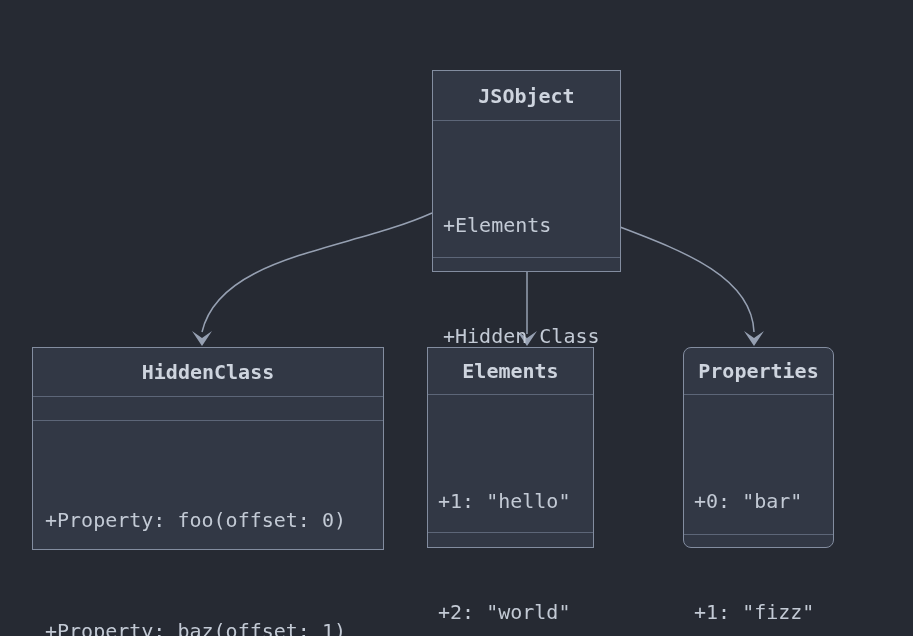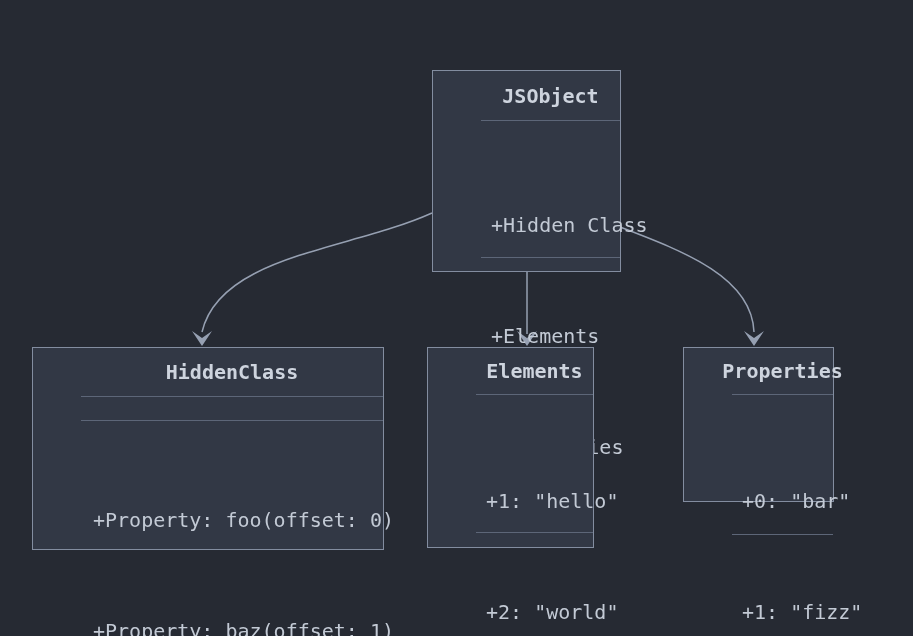--- a/index.html
+++ b/index.html
@@ -19,21 +19,21 @@
     overflow:hidden;
   }
   .canvas{position:relative;width:913px;height:636px;}
   svg.edges{position:absolute;left:0;top:0;width:913px;height:636px;pointer-events:none;}
 
   .node{
     position:absolute;
     box-sizing:border-box;
     background:var(--node-fill);
     border:1.5px solid var(--node-border);
-    display:flex;flex-direction:column;padding-left:48px;
+    display:flex;flex-direction:column;
   }
   .node-title{
     box-sizing:border-box;
     display:flex;align-items:center;justify-content:center;
     font-weight:bold;font-size:20px;
     color:var(--title-color);
     border-bottom:1.5px solid var(--divider);
     flex:0 0 auto;
   }
   .section{
@@ -60,21 +60,21 @@
   .node.hiddenclass .node-title{height:49px;}
   .node.hiddenclass .section.mid{height:24px;}
   .node.hiddenclass .members{padding-top:7px;padding-left:12px;}
 
   
   .node.elements{left:427px;top:347px;width:167px;height:201px;}
   .node.elements .node-title{height:47px;}
   .node.elements .members{height:137px;padding-top:14px;}
 
   
-  .node.properties{left:683px;top:347px;width:151px;height:155px;}
+  .node.properties{left:683px;top:347px;width:151px;height:201px;border-radius:8px;}
   .node.properties .node-title{height:47px;}
   .node.properties .members{height:139px;padding-top:14px;}
 </style>
 </head>
 <body>
 
 <div class="canvas">
 
   <svg class="edges" viewBox="0 0 913 636">
 
@@ -84,22 +84,22 @@
     <path d="M527,272 L527,334" fill="none" stroke="var(--arrow)" stroke-width="1.5"></path>
     <path d="M527,346 L517,331 L527,338 L537,331 Z" fill="var(--arrow)"></path>
 
     <path d="M620,227 C686,252 752,278 754,332" fill="none" stroke="var(--arrow)" stroke-width="1.5"></path>
     <path d="M754,346 L744,331 L754,338 L764,331 Z" fill="var(--arrow)"></path>
   </svg>
 
   <div class="node jsobject">
     <div class="node-title">JSObject</div>
     <div class="section members">
+      <div>+Elements</div>
       <div>+Hidden Class</div>
-      <div>+Elements</div>
       <div>+Properties</div>
     </div>
     <div class="section bottom-empty"></div>
   </div>
 
   <div class="node hiddenclass">
     <div class="node-title">HiddenClass</div>
     <div class="section mid"></div>
     <div class="section members members-after-mid">
       <div>+Property: foo(offset: 0)</div>

